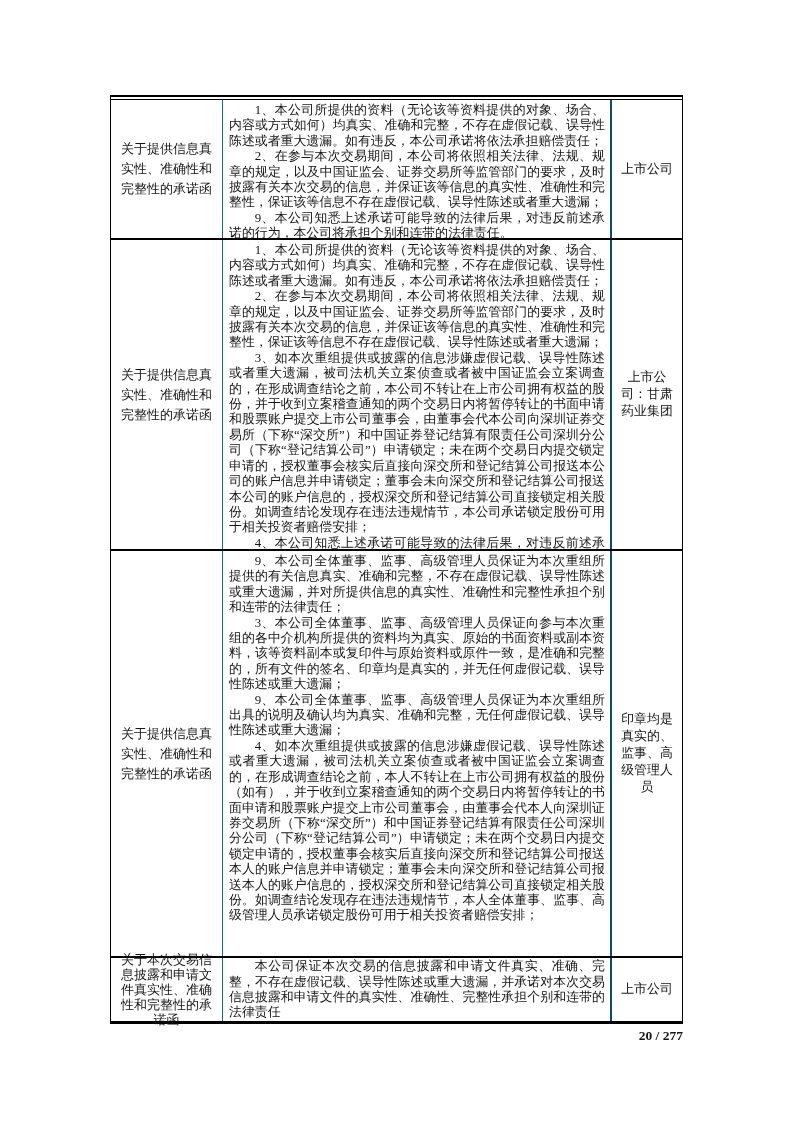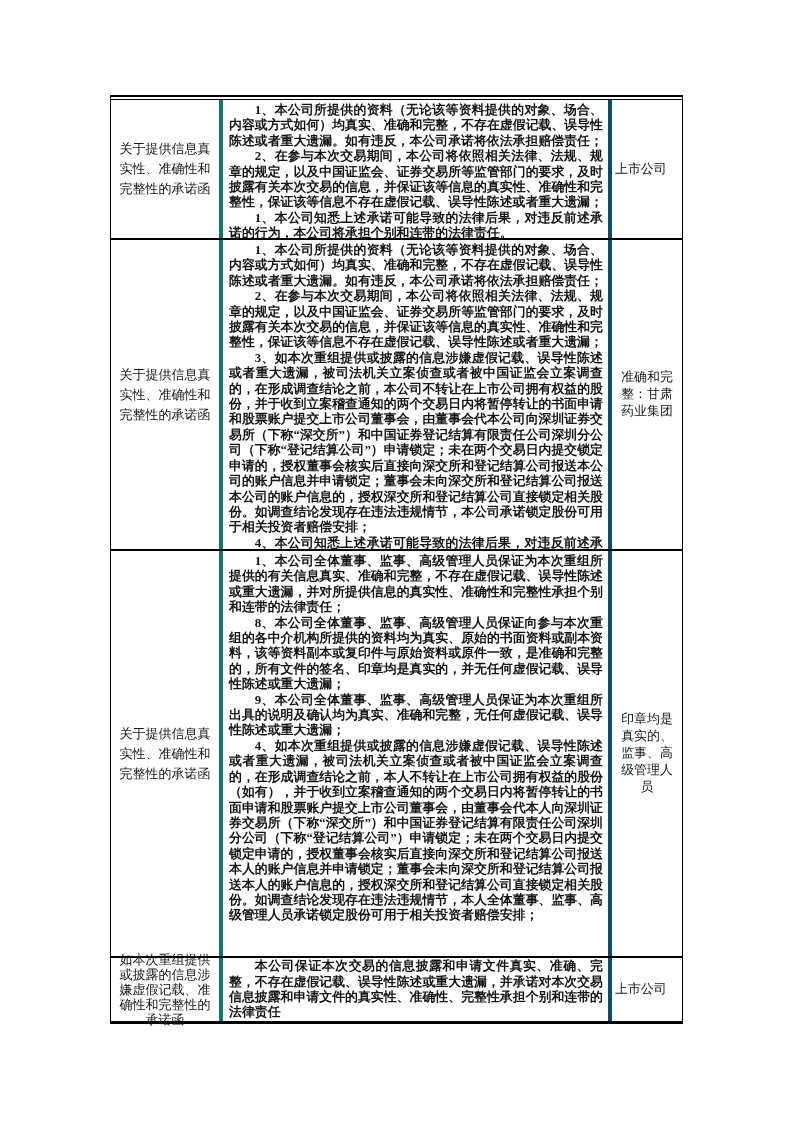--- a/index.html
+++ b/index.html
@@ -38,59 +38,58 @@
   .t-row + .t-row {
     border-top: 2px solid #000;
   }
   .r1 { height: 138px; }
   .r2 { height: 309px; }
   .r3 { height: 405px; }
   .r4 { height: 63px; }
   .cell-label {
     width: 112px;
     flex: 0 0 112px;
-    border-right: 4px solid #0f766e;
+    border-right: 1px solid #0f766e;
     box-sizing: border-box;
     display: flex;
     align-items: center;
     justify-content: center;
     text-align: center;
     font-size: 13px;
     line-height: 20px;
     padding: 2px 4px;
   }
   .r4 .cell-label {
     line-height: 15.2px;
   }
   .cell-body {
     width: 389px;
     flex: 0 0 389px;
-    border-right: 4px solid #0c4a6e;
+    border-right: 2px solid #0c4a6e;
     box-sizing: border-box;
     padding: 3px 5px 2px 6px;
     font-size: 12.9px;
     line-height: 15.4px;
     text-align: justify;
     overflow: hidden;
-    font-weight: bold;
   }
   .r4 .cell-body {
     display: flex;
     flex-direction: column;
     justify-content: center;
   }
   .cell-body p {
     margin: 0;
     text-indent: 2em;
   }
   .cell-party {
     flex: 1 1 auto;
     display: flex;
     align-items: center;
-    justify-content: flex-start;
+    justify-content: center;
     text-align: center;
     font-size: 12.9px;
     line-height: 17px;
     padding: 2px 3px;
     box-sizing: border-box;
   }
   .page-num {
     position: absolute;
     top: 1028px;
     left: 110px;
@@ -109,64 +108,65 @@
   <div class="doc-table">
     <div class="top-gap"></div>
 
     <div class="t-row r1">
       <div class="cell-label">
         <span>关于提供信息真实性、准确性和完整性的承诺函</span>
       </div>
       <div class="cell-body">
           <p>1、本公司所提供的资料（无论该等资料提供的对象、场合、内容或方式如何）均真实、准确和完整，不存在虚假记载、误导性陈述或者重大遗漏。如有违反，本公司承诺将依法承担赔偿责任；</p>
           <p>2、在参与本次交易期间，本公司将依照相关法律、法规、规章的规定，以及中国证监会、证券交易所等监管部门的要求，及时披露有关本次交易的信息，并保证该等信息的真实性、准确性和完整性，保证该等信息不存在虚假记载、误导性陈述或者重大遗漏；</p>
-          <p>1、本公司知悉上述承诺可能导致的法律后果，对违反前述承诺的行为，本公司将承担个别和连带的法律责任。</p>
+          <p>9、本公司知悉上述承诺可能导致的法律后果，对违反前述承诺的行为，本公司将承担个别和连带的法律责任。</p>
         </div>
       <div class="cell-party">
         <span>上市公司</span>
       </div>
     </div>
 
     <div class="t-row r2">
       <div class="cell-label">
         <span>关于提供信息真实性、准确性和完整性的承诺函</span>
       </div>
       <div class="cell-body">
           <p>1、本公司所提供的资料（无论该等资料提供的对象、场合、内容或方式如何）均真实、准确和完整，不存在虚假记载、误导性陈述或者重大遗漏。如有违反，本公司承诺将依法承担赔偿责任；</p>
           <p>2、在参与本次交易期间，本公司将依照相关法律、法规、规章的规定，以及中国证监会、证券交易所等监管部门的要求，及时披露有关本次交易的信息，并保证该等信息的真实性、准确性和完整性，保证该等信息不存在虚假记载、误导性陈述或者重大遗漏；</p>
           <p>3、如本次重组提供或披露的信息涉嫌虚假记载、误导性陈述或者重大遗漏，被司法机关立案侦查或者被中国证监会立案调查的，在形成调查结论之前，本公司不转让在上市公司拥有权益的股份，并于收到立案稽查通知的两个交易日内将暂停转让的书面申请和股票账户提交上市公司董事会，由董事会代本公司向深圳证券交易所（下称“深交所”）和中国证券登记结算有限责任公司深圳分公司（下称“登记结算公司”）申请锁定；未在两个交易日内提交锁定申请的，授权董事会核实后直接向深交所和登记结算公司报送本公司的账户信息并申请锁定；董事会未向深交所和登记结算公司报送本公司的账户信息的，授权深交所和登记结算公司直接锁定相关股份。如调查结论发现存在违法违规情节，本公司承诺锁定股份可用于相关投资者赔偿安排；</p>
           <p>4、本公司知悉上述承诺可能导致的法律后果，对违反前述承诺的行为，本公司将承担个别和连带的法律责任。</p>
         </div>
       <div class="cell-party">
-        <span>准确和完整：甘肃药业集团</span>
+        <span>上市公司：甘肃药业集团</span>
       </div>
     </div>
 
     <div class="t-row r3">
       <div class="cell-label">
         <span>关于提供信息真实性、准确性和完整性的承诺函</span>
       </div>
       <div class="cell-body">
-          <p>1、本公司全体董事、监事、高级管理人员保证为本次重组所提供的有关信息真实、准确和完整，不存在虚假记载、误导性陈述或重大遗漏，并对所提供信息的真实性、准确性和完整性承担个别和连带的法律责任；</p>
-          <p>8、本公司全体董事、监事、高级管理人员保证向参与本次重组的各中介机构所提供的资料均为真实、原始的书面资料或副本资料，该等资料副本或复印件与原始资料或原件一致，是准确和完整的，所有文件的签名、印章均是真实的，并无任何虚假记载、误导性陈述或重大遗漏；</p>
+          <p>9、本公司全体董事、监事、高级管理人员保证为本次重组所提供的有关信息真实、准确和完整，不存在虚假记载、误导性陈述或重大遗漏，并对所提供信息的真实性、准确性和完整性承担个别和连带的法律责任；</p>
+          <p>3、本公司全体董事、监事、高级管理人员保证向参与本次重组的各中介机构所提供的资料均为真实、原始的书面资料或副本资料，该等资料副本或复印件与原始资料或原件一致，是准确和完整的，所有文件的签名、印章均是真实的，并无任何虚假记载、误导性陈述或重大遗漏；</p>
           <p>9、本公司全体董事、监事、高级管理人员保证为本次重组所出具的说明及确认均为真实、准确和完整，无任何虚假记载、误导性陈述或重大遗漏；</p>
           <p>4、如本次重组提供或披露的信息涉嫌虚假记载、误导性陈述或者重大遗漏，被司法机关立案侦查或者被中国证监会立案调查的，在形成调查结论之前，本人不转让在上市公司拥有权益的股份（如有），并于收到立案稽查通知的两个交易日内将暂停转让的书面申请和股票账户提交上市公司董事会，由董事会代本人向深圳证券交易所（下称“深交所”）和中国证券登记结算有限责任公司深圳分公司（下称“登记结算公司”）申请锁定；未在两个交易日内提交锁定申请的，授权董事会核实后直接向深交所和登记结算公司报送本人的账户信息并申请锁定；董事会未向深交所和登记结算公司报送本人的账户信息的，授权深交所和登记结算公司直接锁定相关股份。如调查结论发现存在违法违规情节，本人全体董事、监事、高级管理人员承诺锁定股份可用于相关投资者赔偿安排；</p>
         </div>
       <div class="cell-party">
         <span>印章均是真实的、监事、高级管理人员</span>
       </div>
     </div>
 
     <div class="t-row r4">
       <div class="cell-label">
-        <span>如本次重组提供或披露的信息涉嫌虚假记载、准确性和完整性的承诺函</span>
+        <span>关于本次交易信息披露和申请文件真实性、准确性和完整性的承诺函</span>
       </div>
       <div class="cell-body">
           <p>本公司保证本次交易的信息披露和申请文件真实、准确、完整，不存在虚假记载、误导性陈述或重大遗漏，并承诺对本次交易信息披露和申请文件的真实性、准确性、完整性承担个别和连带的法律责任</p>
         </div>
       <div class="cell-party">
         <span>上市公司</span>
       </div>
     </div>
   </div>
 
+  <div class="page-num">20 / 277</div>
 
 </div>
 
 </body></html>

